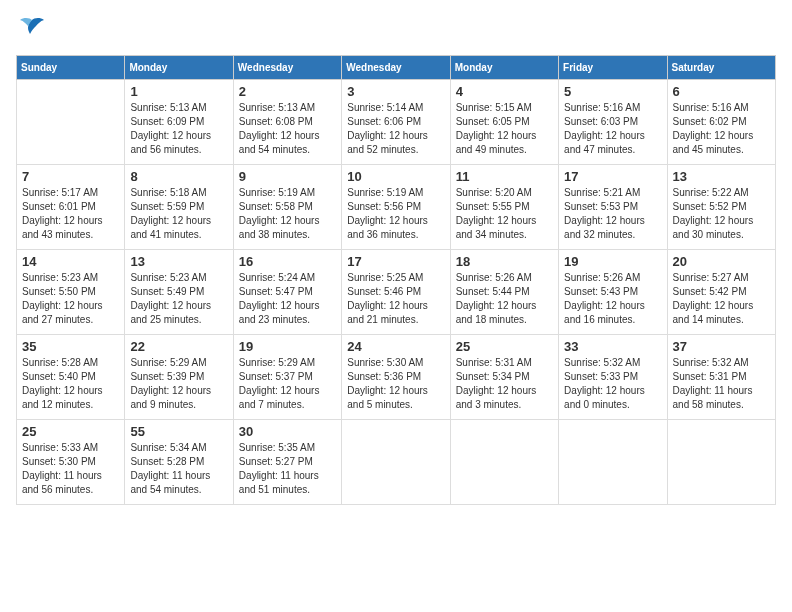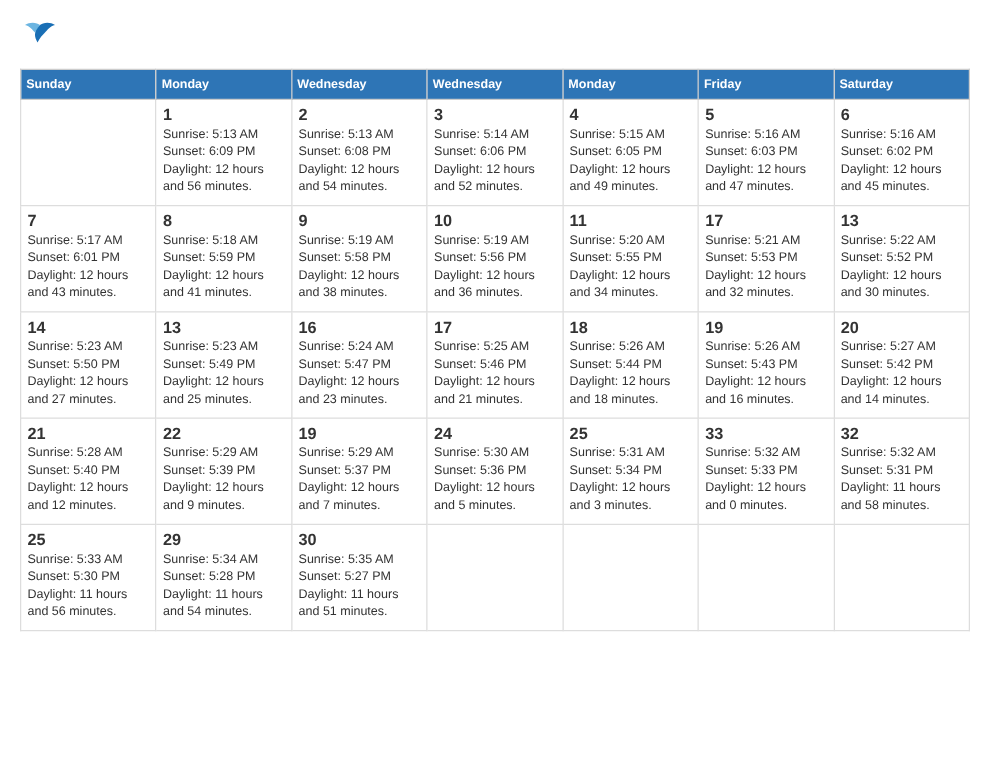--- a/index.html
+++ b/index.html
@@ -204,21 +204,21 @@
           <span class="day-number">19</span>
           <div class="day-info">Sunrise: 5:26 AM<br>Sunset: 5:43 PM<br>Daylight: 12 hours<br>and 16 minutes.</div>
         </td>
         <td>
           <span class="day-number">20</span>
           <div class="day-info">Sunrise: 5:27 AM<br>Sunset: 5:42 PM<br>Daylight: 12 hours<br>and 14 minutes.</div>
         </td>
       </tr>
       <tr>
         <td>
-          <span class="day-number">21</span>
+          <span class="day-number">35</span>
           <div class="day-info">Sunrise: 5:28 AM<br>Sunset: 5:40 PM<br>Daylight: 12 hours<br>and 12 minutes.</div>
         </td>
         <td>
           <span class="day-number">22</span>
           <div class="day-info">Sunrise: 5:29 AM<br>Sunset: 5:39 PM<br>Daylight: 12 hours<br>and 9 minutes.</div>
         </td>
         <td>
           <span class="day-number">19</span>
           <div class="day-info">Sunrise: 5:29 AM<br>Sunset: 5:37 PM<br>Daylight: 12 hours<br>and 7 minutes.</div>
         </td>
@@ -228,31 +228,31 @@
         </td>
         <td>
           <span class="day-number">25</span>
           <div class="day-info">Sunrise: 5:31 AM<br>Sunset: 5:34 PM<br>Daylight: 12 hours<br>and 3 minutes.</div>
         </td>
         <td>
           <span class="day-number">33</span>
           <div class="day-info">Sunrise: 5:32 AM<br>Sunset: 5:33 PM<br>Daylight: 12 hours<br>and 0 minutes.</div>
         </td>
         <td>
-          <span class="day-number">32</span>
+          <span class="day-number">37</span>
           <div class="day-info">Sunrise: 5:32 AM<br>Sunset: 5:31 PM<br>Daylight: 11 hours<br>and 58 minutes.</div>
         </td>
       </tr>
       <tr>
         <td>
           <span class="day-number">25</span>
           <div class="day-info">Sunrise: 5:33 AM<br>Sunset: 5:30 PM<br>Daylight: 11 hours<br>and 56 minutes.</div>
         </td>
         <td>
-          <span class="day-number">29</span>
+          <span class="day-number">55</span>
           <div class="day-info">Sunrise: 5:34 AM<br>Sunset: 5:28 PM<br>Daylight: 11 hours<br>and 54 minutes.</div>
         </td>
         <td>
           <span class="day-number">30</span>
           <div class="day-info">Sunrise: 5:35 AM<br>Sunset: 5:27 PM<br>Daylight: 11 hours<br>and 51 minutes.</div>
         </td>
         <td class="empty-cell"></td>
         <td class="empty-cell"></td>
         <td class="empty-cell"></td>
         <td class="empty-cell"></td>

